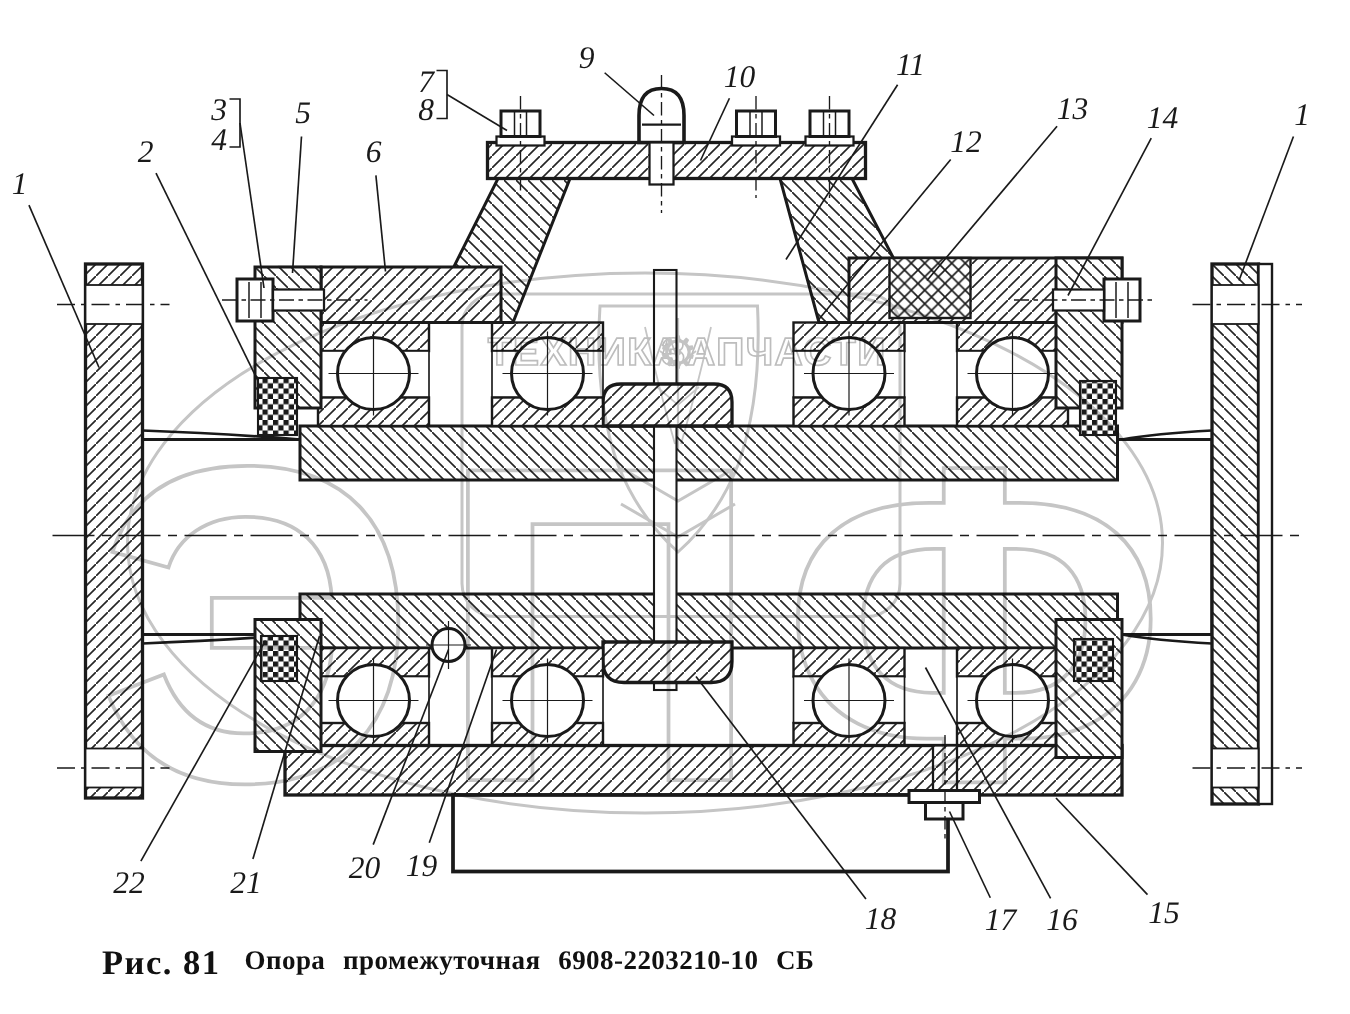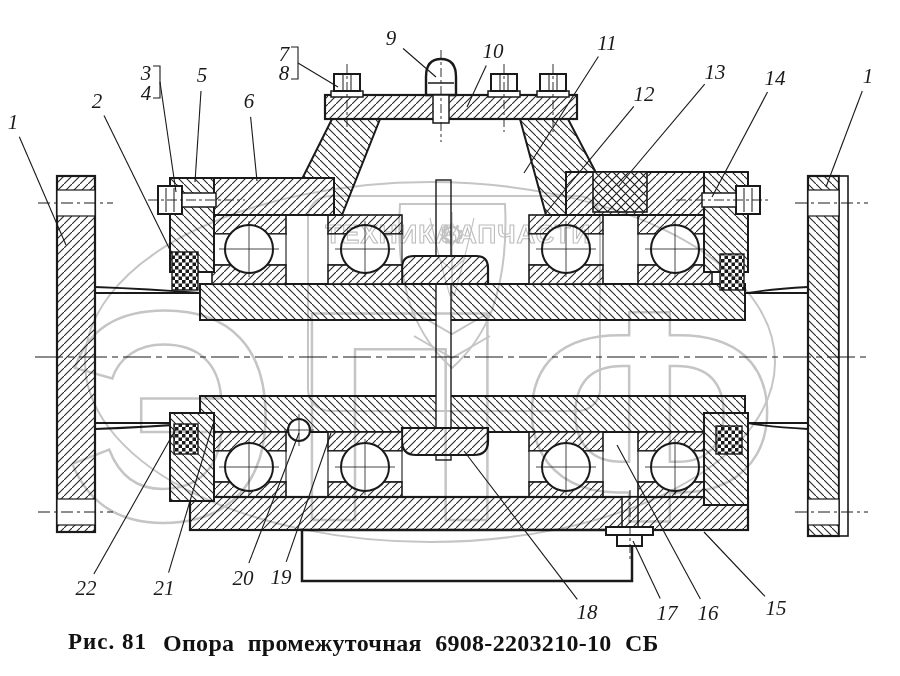--- a/index.html
+++ b/index.html
@@ -2,21 +2,21 @@
 <html><head>
 <meta charset="utf-8">
 <style>
   html,body{margin:0;padding:0;background:#e8e8e8;}
   .stage{position:relative;width:900px;height:676px;background:#ffffff;overflow:hidden;
          font-family:"Liberation Serif", serif;}
   .stage svg{position:absolute;top:0;left:0;}
   .caption{position:absolute;top:629px;left:0;width:872px;height:30px;color:#111;}
   .caption .cap-label{position:absolute;left:68px;top:0;font-size:23px;font-weight:bold;
          letter-spacing:1px;font-family:"Liberation Serif", serif;}
-  .caption .cap-title{position:absolute;left:163px;top:1px;font-size:24px;font-weight:bold;
+  .caption .cap-title{position:absolute;left:163px;top:1px;font-size:18px;font-weight:bold;
          word-spacing:7px;letter-spacing:0.3px;font-family:"Liberation Serif", serif;}
   .callout-text{font-family:"Liberation Serif", serif;font-style:italic;font-size:21px;fill:#1a1a1a;}
   .wm{mix-blend-mode:multiply;}
 </style>
 </head>
 <body>
 
 <div class="stage">
 <svg width="900" height="676" viewBox="0 0 900 676">
   <defs>

